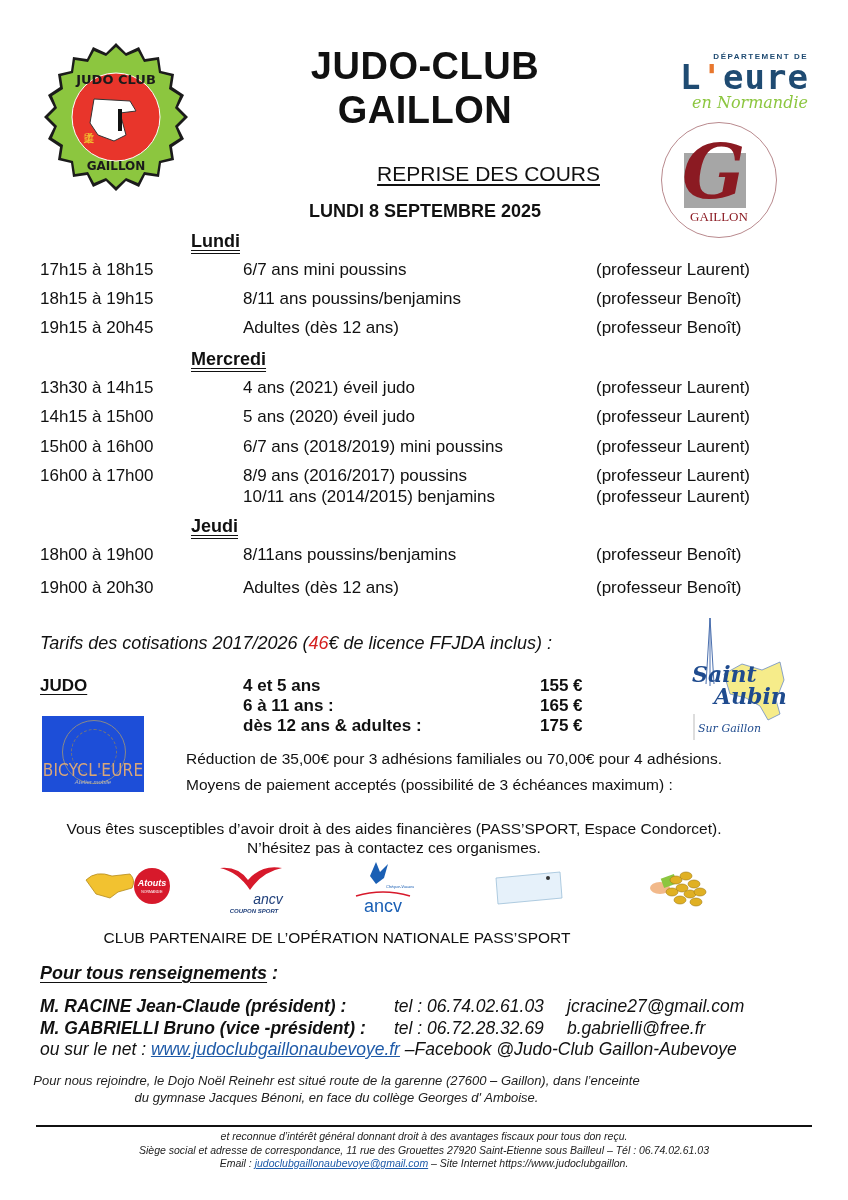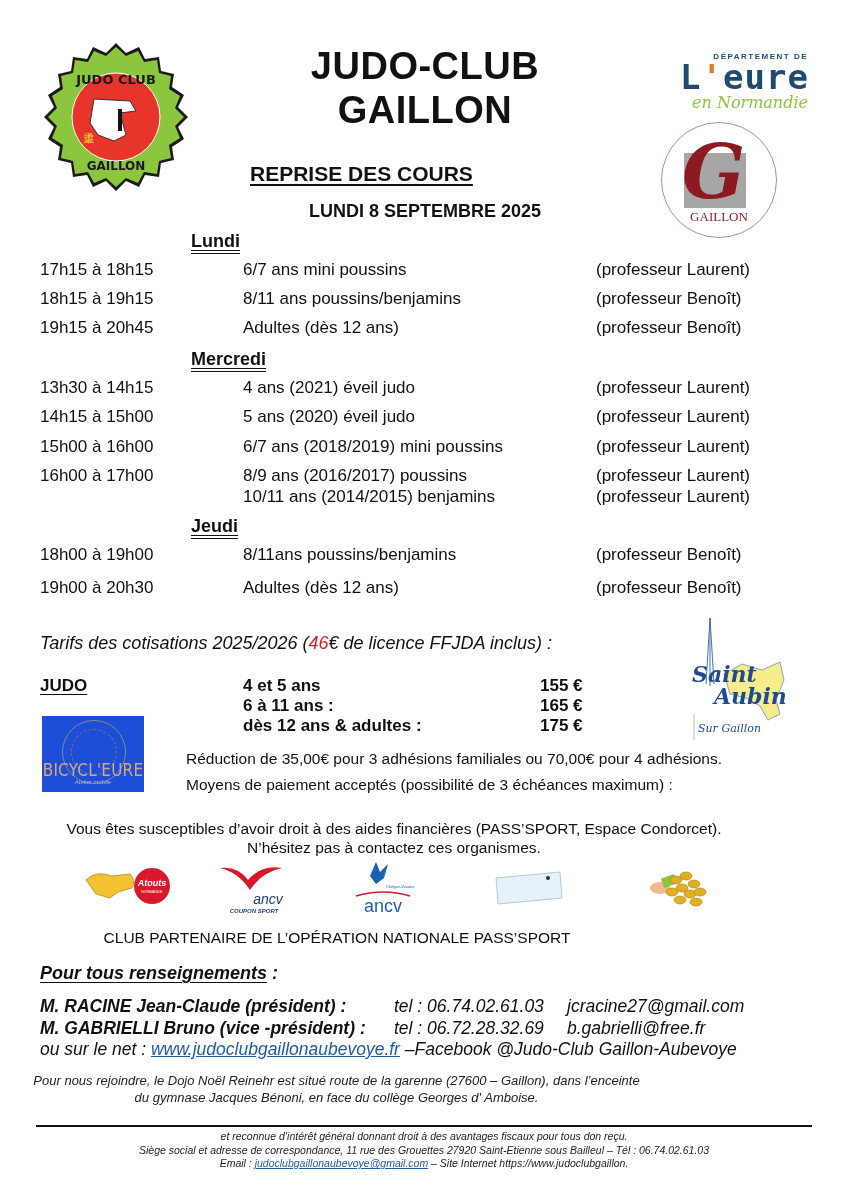--- a/index.html
+++ b/index.html
@@ -1,21 +1,21 @@
 <!DOCTYPE html>
 <html><head>
 <meta charset="utf-8">
 <style>
   html, body { margin: 0; padding: 0; background: #fff; }
   body { width: 848px; height: 1200px; position: relative; overflow: hidden; font-family: "Liberation Sans", sans-serif; color: #111; }
   .abs { position: absolute; }
 
   
   .title { left: 250px; width: 350px; top: 44px; text-align: center; font-weight: bold; font-size: 38px; line-height: 44px; letter-spacing: 0.5px; }
-  .reprise { left: 250px; width: 350px; top: 162px; text-align: left; font-weight: bold; font-size: 21px; text-decoration: underline; text-underline-offset: 3px; }
+  .reprise { left: 250px; width: 350px; top: 162px; text-align: right; font-weight: normal; font-size: 21px; text-decoration: underline; text-underline-offset: 3px; }
   .date { left: 250px; width: 350px; top: 201px; text-align: center; font-weight: bold; font-size: 18px; }
 
   
   .logo-judo { left: 41px; top: 42px; width: 150px; height: 150px; }
   .logo-eure { left: 680px; top: 52px; width: 140px; }
   .eure-small { font-size: 8px; font-weight: bold; color: #1f4b72; letter-spacing: 1.5px; text-align: right; margin-right: 12px; }
   .eure-big { font-size: 34px; font-weight: bold; color: #1f4b72; line-height: 32px; letter-spacing: 1px; text-align: right; margin-right: 12px; font-family: "DejaVu Sans Mono", monospace; }
   .eure-big .apos { color: #e8772e; }
   .eure-norm { font-size: 16px; font-style: italic; color: #8cc63f; text-align: right; margin-right: 12px; font-family: "DejaVu Serif", serif; }
   .logo-gaillon { left: 661px; top: 122px; width: 114px; height: 114px; border: 1px solid #b98a8e; border-radius: 50%; }
@@ -156,21 +156,21 @@
   <span class="time">18h00 à 19h00</span>
   <span class="cls">8/11ans poussins/benjamins</span>
   <span class="prof">(professeur Benoît)</span>
 </div>
 <div class="abs row" style="top:578px">
   <span class="time">19h00 à 20h30</span>
   <span class="cls">Adultes (dès 12 ans)</span>
   <span class="prof">(professeur Benoît)</span>
 </div>
 
-<div class="abs tarifs"><span>Tarifs des cotisations 2025/2026 (</span><span class="red">46</span><span>€ de licence FFJDA inclus) :</span></div>
+<div class="abs tarifs"><span>Tarifs des cotisations 2017/2026 (</span><span class="red">46</span><span>€ de licence FFJDA inclus) :</span></div>
 <div class="abs judo-lbl">JUDO</div>
 
 <div class="abs price-row" style="top:676px">
   <span class="lbl">4 et 5 ans</span>
   <span class="val">155 €</span>
 </div>
 <div class="abs price-row" style="top:696px">
   <span class="lbl">6 à 11 ans :</span>
   <span class="val">165 €</span>
 </div>

